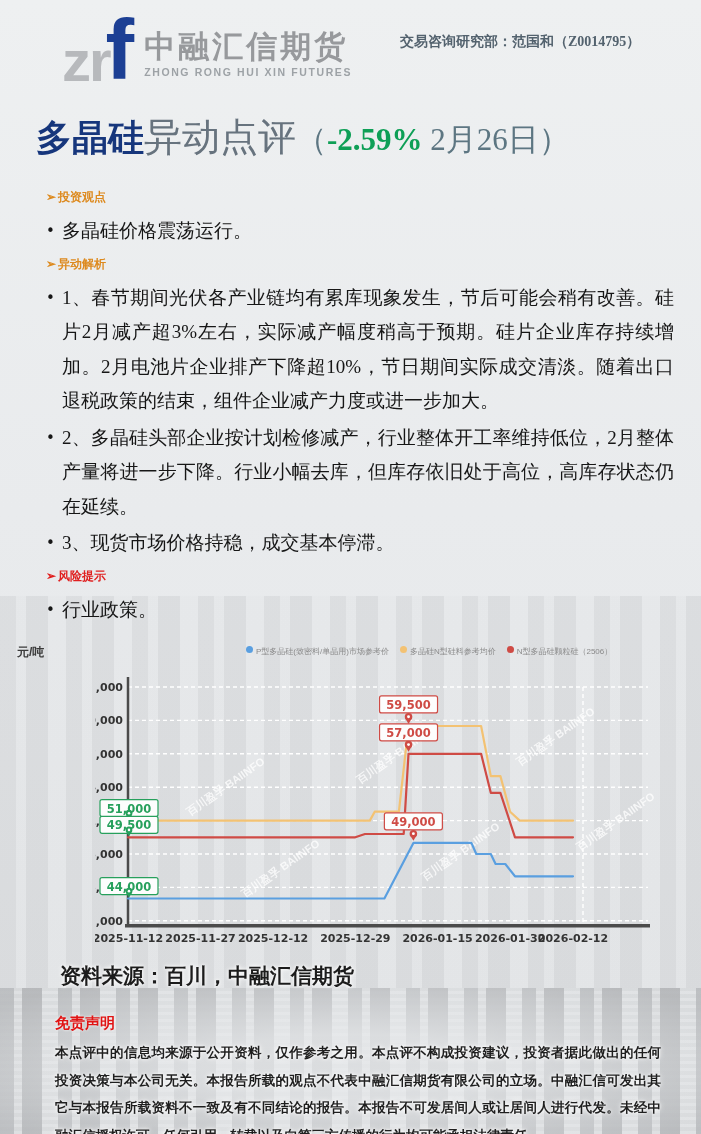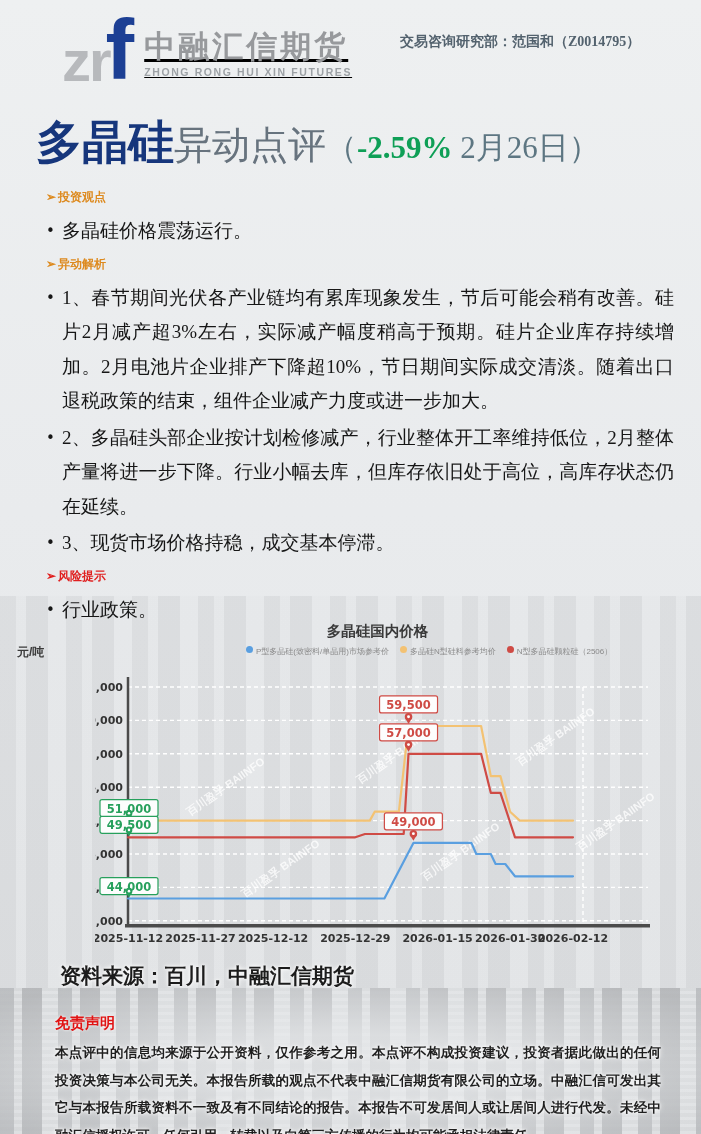--- a/index.html
+++ b/index.html
@@ -14,28 +14,28 @@
     background:
       repeating-linear-gradient(90deg,rgba(35,38,44,.85) 0 14px,rgba(120,124,128,.35) 14px 22px,rgba(20,22,28,.9) 22px 42px,rgba(140,144,148,.3) 42px 58px),
       repeating-linear-gradient(0deg,rgba(255,255,255,.25) 0 3px,rgba(0,0,0,.18) 3px 7px);}
   .tex-veil{top:988px;height:146px;background:radial-gradient(ellipse at 50% 55%,rgba(233,235,237,.75) 30%,rgba(233,235,237,.15) 90%);}
 
   
   .header{position:absolute;left:0;top:0;width:701px;height:100px;padding-left:28px;}
   .logo{position:absolute;left:62px;top:14px;display:flex;align-items:flex-start;}
   .logo-zr{font-family:"Liberation Sans",sans-serif;font-weight:bold;font-size:58px;line-height:58px;color:#b7b9bc;letter-spacing:-2px;margin-top:18px;}
   .logo-f{font-family:"Liberation Sans",sans-serif;font-weight:bold;font-size:86px;line-height:70px;color:#1c3f94;margin-left:-4px;}
-  .logo-names{margin-left:10px;margin-top:16px;text-decoration:underline;}
+  .logo-names{margin-left:10px;margin-top:16px;}
   .logo-cn{font-family:"Liberation Sans",sans-serif;font-weight:bold;font-size:31px;line-height:34px;color:#97999c;letter-spacing:3px;}
   .logo-en{font-family:"Liberation Sans",sans-serif;font-weight:bold;font-size:10.5px;color:#9da2a6;letter-spacing:1.6px;margin-top:2px;}
   .contact{position:absolute;left:400px;top:30px;color:#53626e;font-weight:bold;font-size:14px;line-height:24px;}
 
   
   .title-row{position:absolute;left:36px;top:112px;white-space:nowrap;}
-  .t-product{font-size:46px;font-weight:bold;color:#16367c;}
+  .t-product{font-size:36px;font-weight:bold;color:#16367c;}
   .t-suffix{font-size:38px;color:#67737e;}
   .t-paren{font-size:31px;color:#5d7682;}
   .t-change{font-size:31px;color:#0e9f56;font-weight:bold;font-family:Liberation Serif, serif;}
   .t-date{font-size:31px;color:#5d7682;}
 
   
   .content{position:absolute;left:46px;top:182px;width:628px;color:#161616;}
   .sec-h{font-size:12px;font-weight:bold;line-height:25px;margin:3px 0 4px 0;}
   .sec-h .arr{margin-right:2px;}
   .h-orange{color:#dd8a1f;}
@@ -110,21 +110,20 @@
       </div>
 
     <div class="sec-h h-red"><span class="arr">➢</span><span>风险提示</span></div>
     <div class="bullet">
         <span class="dot">•</span>
         <span>行业政策。</span>
       </div>
   </div>
 
   <div class="chart-block">
-    <div class="chart-title">多晶硅国内价格</div>
     <div class="chart-unit">元/吨</div>
     <div class="legend" id="legend">
         <span class="li">
           <span class="ldot" style="background: rgb(90, 159, 224);"></span>
           <span>P型多晶硅(致密料/单晶用)市场参考价</span>
         </span>
         <span class="li">
           <span class="ldot" style="background: rgb(243, 194, 115);"></span>
           <span>多晶硅N型硅料参考均价</span>
         </span>

